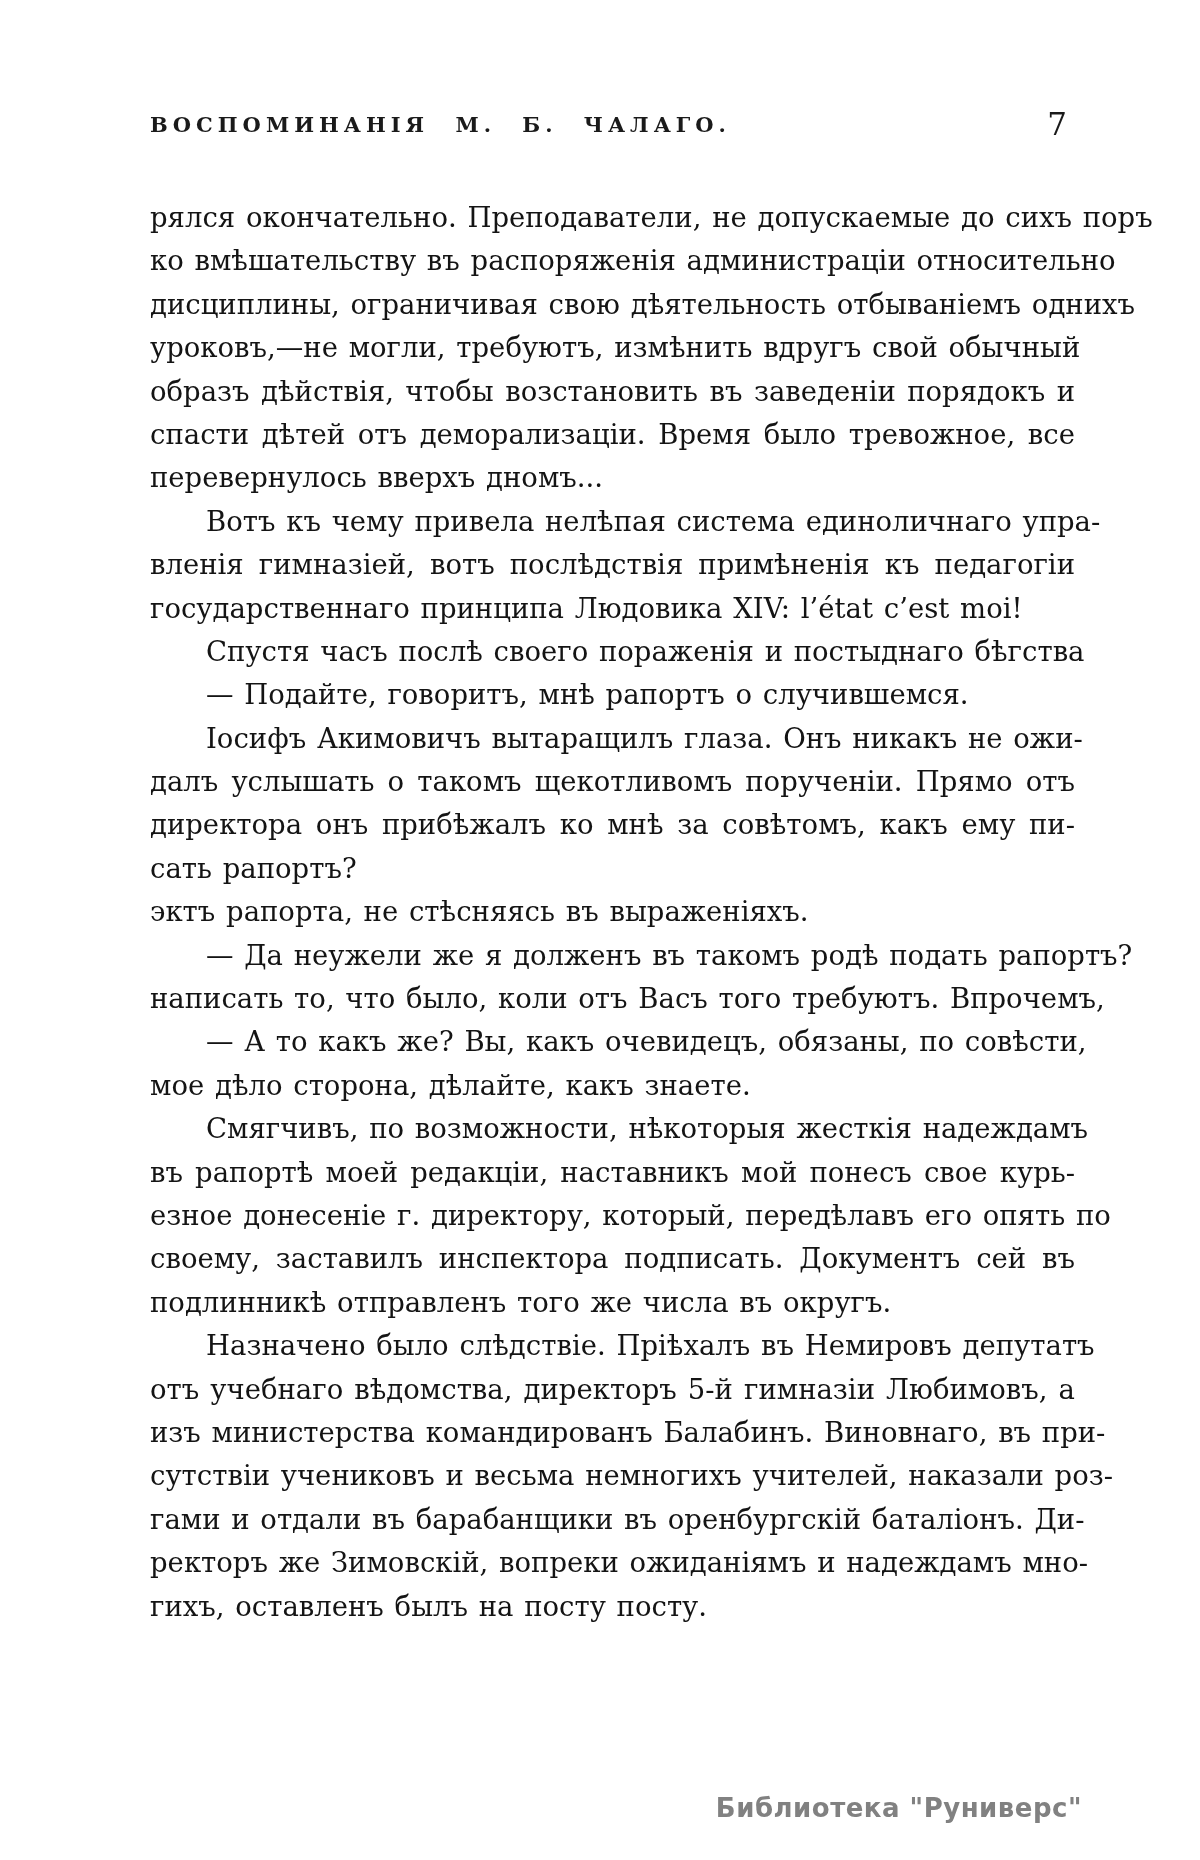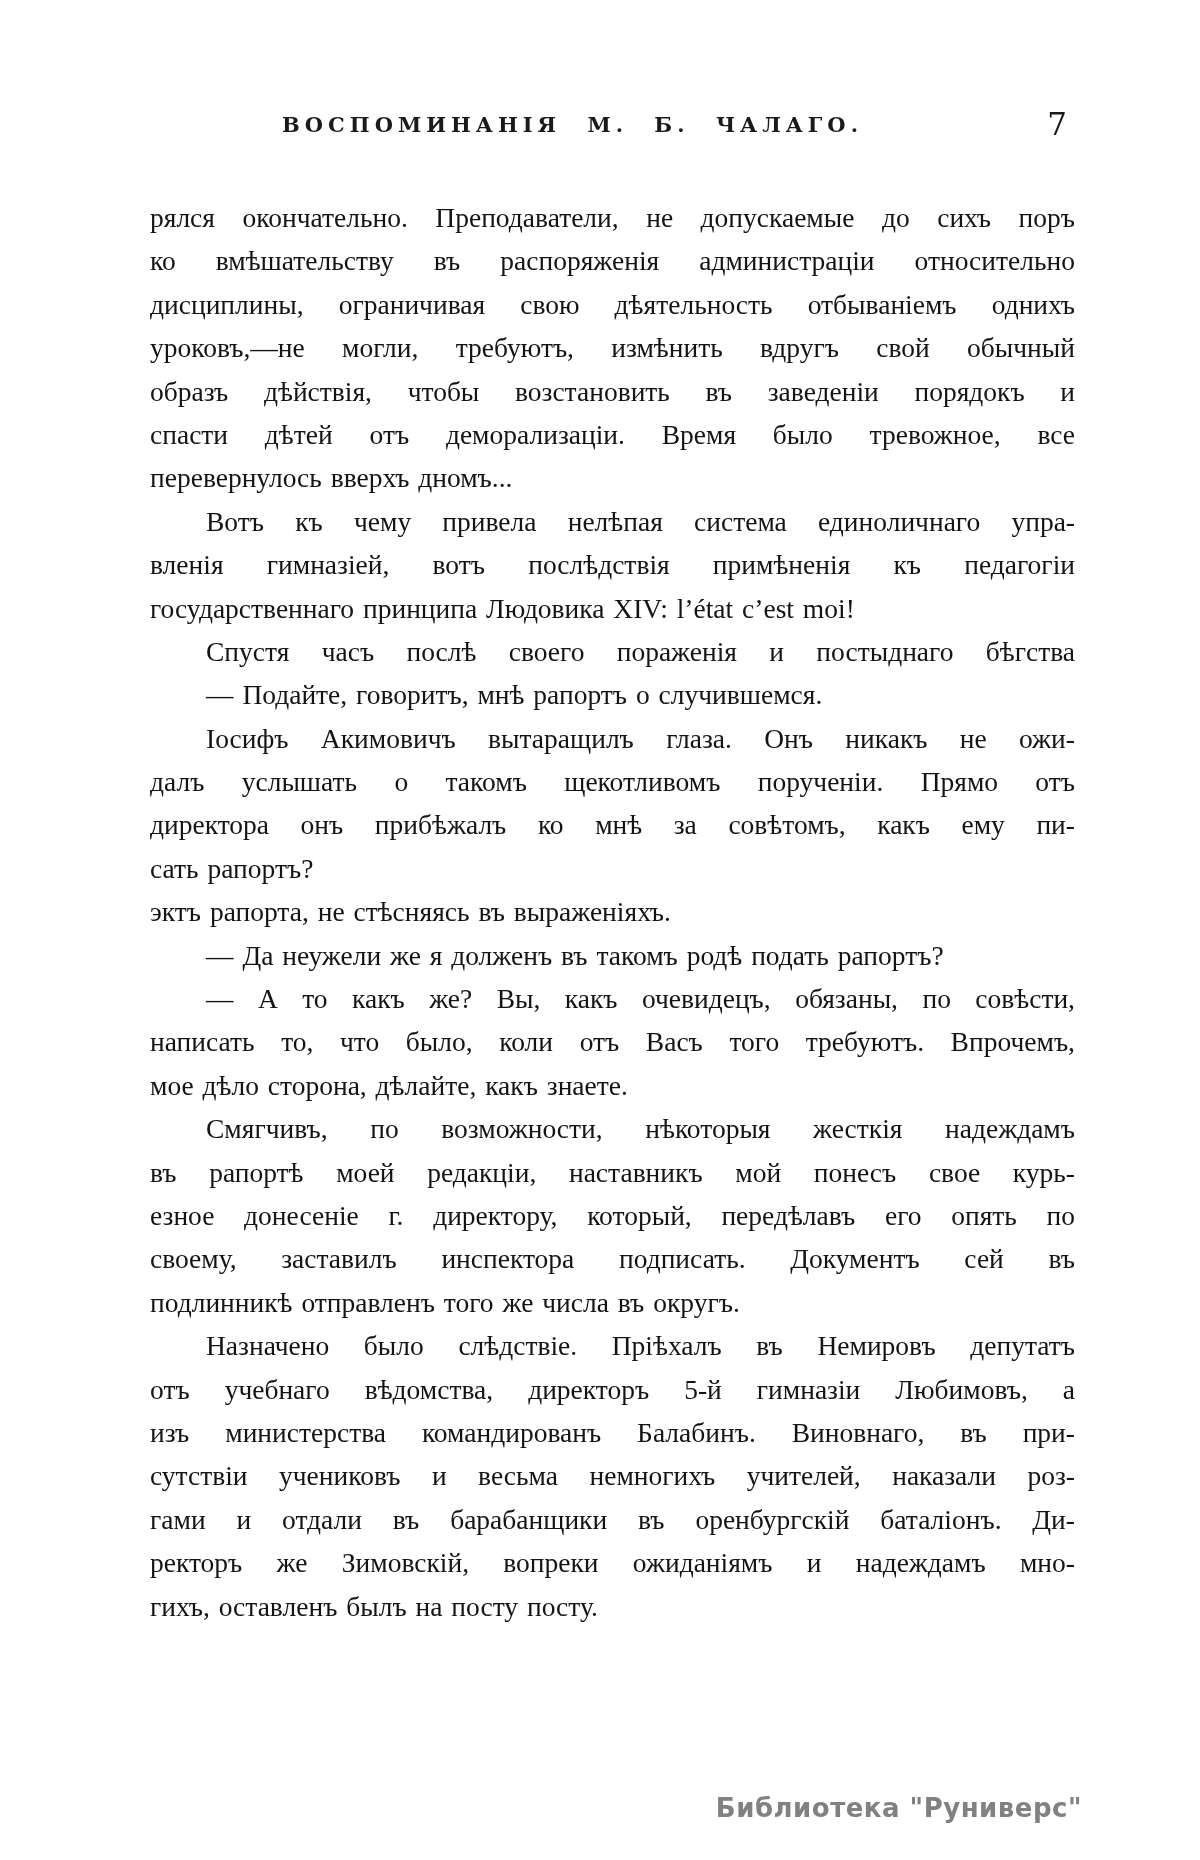--- a/index.html
+++ b/index.html
@@ -17,21 +17,20 @@
     position: absolute;
     top: 112px;
     left: 150px;
     width: 925px;
     height: 34px;
   }
   .running-title {
     position: absolute;
     left: 0;
     right: 80px;
-    text-align: center;
     font-size: 21px;
     font-weight: bold;
     letter-spacing: 5px;
     word-spacing: 14px;
     white-space: nowrap;
     color: #1a1a1a;
   }
   .page-number {
     position: absolute;
     right: 8px;
@@ -46,21 +45,20 @@
     width: 925px;
   }
   .line {
     font-size: 27.5px;
     line-height: 43.4px;
     height: 43.4px;
     white-space: nowrap;
     text-align: justify;
     text-align-last: justify;
     word-spacing: 2px;
-    font-family: Liberation Serif, serif;
   }
   .line.last {
     text-align-last: left;
   }
   .line.indent {
     text-indent: 56px;
   }
   .footer-credit {
     position: absolute;
     right: 118px;
@@ -94,22 +92,22 @@
       <div class="line">вленія гимназіей, вотъ послѣдствія примѣненія къ педагогіи</div>
       <div class="line last">государственнаго принципа Людовика XIV: l’état c’est moi!</div>
       <div class="line indent">Спустя часъ послѣ своего пораженія и постыднаго бѣгства</div>
       <div class="line last indent">— Подайте, говоритъ, мнѣ рапортъ о случившемся.</div>
       <div class="line indent">Іосифъ Акимовичъ вытаращилъ глаза. Онъ никакъ не ожи-</div>
       <div class="line">далъ услышать о такомъ щекотливомъ порученіи. Прямо отъ</div>
       <div class="line">директора онъ прибѣжалъ ко мнѣ за совѣтомъ, какъ ему пи-</div>
       <div class="line last">сать рапортъ?</div>
       <div class="line last">эктъ рапорта, не стѣсняясь въ выраженіяхъ.</div>
       <div class="line last indent">— Да неужели же я долженъ въ такомъ родѣ подать рапортъ?</div>
+      <div class="line">написать то, что было, коли отъ Васъ того требуютъ. Впрочемъ,</div>
       <div class="line indent">— А то какъ же? Вы, какъ очевидецъ, обязаны, по совѣсти,</div>
-      <div class="line">написать то, что было, коли отъ Васъ того требуютъ. Впрочемъ,</div>
       <div class="line last">мое дѣло сторона, дѣлайте, какъ знаете.</div>
       <div class="line indent">Смягчивъ, по возможности, нѣкоторыя жесткія надеждамъ</div>
       <div class="line">въ рапортѣ моей редакціи, наставникъ мой понесъ свое курь-</div>
       <div class="line">езное донесеніе г. директору, который, передѣлавъ его опять по</div>
       <div class="line">своему, заставилъ инспектора подписать. Документъ сей въ</div>
       <div class="line last">подлинникѣ отправленъ того же числа въ округъ.</div>
       <div class="line indent">Назначено было слѣдствіе. Пріѣхалъ въ Немировъ депутатъ</div>
       <div class="line">отъ учебнаго вѣдомства, директоръ 5-й гимназіи Любимовъ, а</div>
       <div class="line">изъ министерства командированъ Балабинъ. Виновнаго, въ при-</div>
       <div class="line">сутствіи учениковъ и весьма немногихъ учителей, наказали роз-</div>

